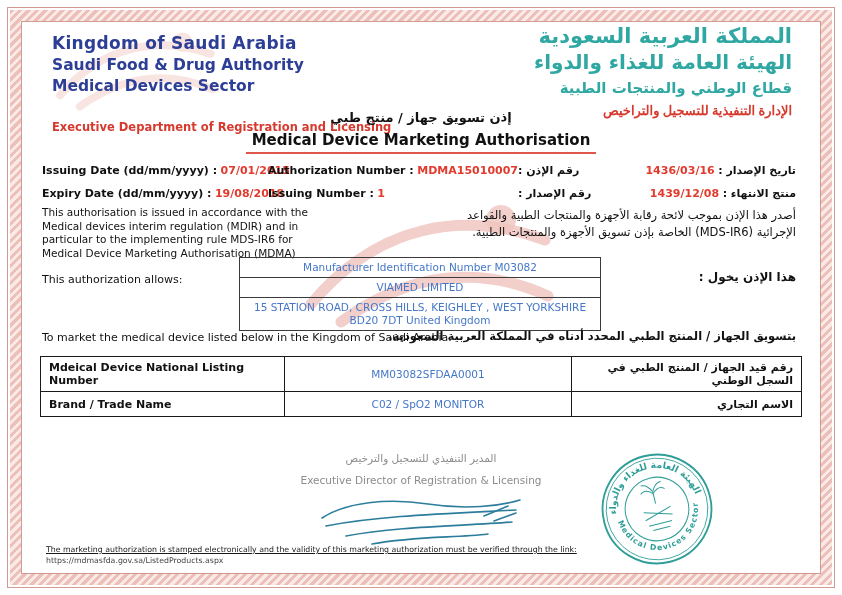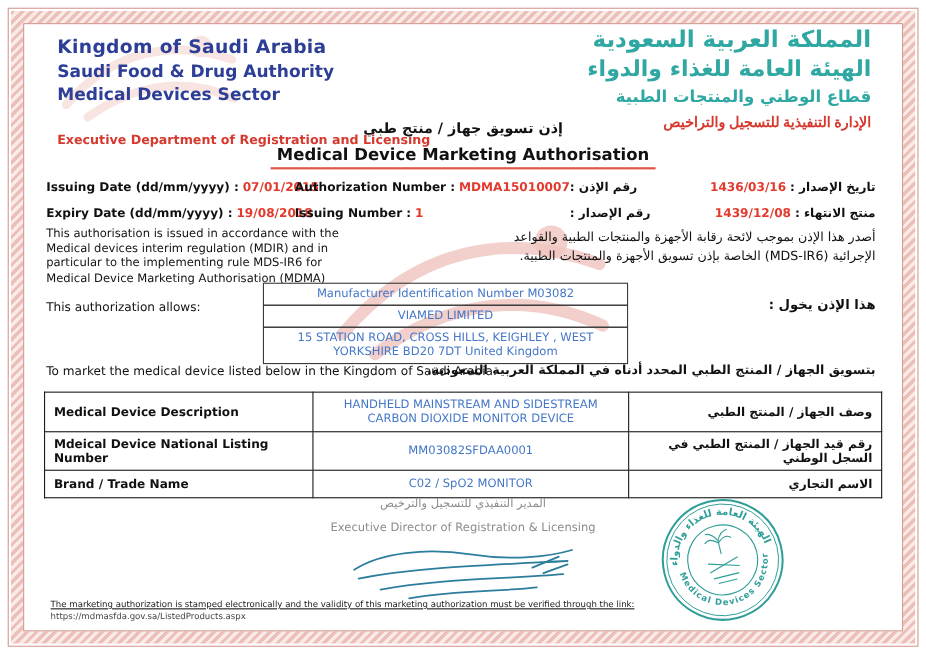--- a/index.html
+++ b/index.html
@@ -54,21 +54,21 @@
   
   .reg-en { position:absolute; left:42px; top:206px; width:274px; font-size:10.5px;
             line-height:13.5px; color:#111; }
   .reg-ar { position:absolute; right:46px; top:207px; width:348px; direction:rtl;
             text-align:right; font-size:11.5px; line-height:16.5px; color:#111; }
 
   
   .allows-en { position:absolute; left:42px; top:273px; font-size:11px; color:#111; }
   .allows-ar { position:absolute; right:46px; top:270px; direction:rtl; font-size:12px;
                font-weight:bold; color:#111; }
-  .mbox { position:absolute; left:239px; top:257px; width:332px; }
+  .mbox { position:absolute; left:239px; top:257px; width:362px; }
   .mcell { border:1px solid #3a3a3a; text-align:center; color:#4577c8; font-size:10.5px;
            padding:3px 6px; margin-top:-1px; line-height:13px; }
   .mcell:first-child { margin-top:0; }
 
   
   .market-en { position:absolute; left:42px; top:331px; font-size:11px; color:#111; }
   .market-ar { position:absolute; right:46px; top:329px; direction:rtl; font-size:11.5px;
                font-weight:bold; color:#111; }
 
   
@@ -192,25 +192,20 @@
     <div class="market-en">To market the medical device listed below in the Kingdom of Saudi Arabia.</div>
     <div class="market-ar">بتسويق الجهاز / المنتج الطبي المحدد أدناه في المملكة العربية السعودية.</div>
 
     <table class="dev-table">
       <colgroup>
           <col style="width:244px">
           <col style="width:288px">
           <col style="width:230px">
         </colgroup>
       <tbody>
-          <tr class="tr-1">
-        <td class="t-label">Medical Device Description</td>
-        <td class="t-value">HANDHELD MAINSTREAM AND SIDESTREAM CARBON DIOXIDE MONITOR DEVICE</td>
-        <td class="t-ar">وصف الجهاز / المنتج الطبي</td>
-      </tr>
       <tr class="tr-2">
         <td class="t-label">Mdeical Device National Listing Number</td>
         <td class="t-value">MM03082SFDAA0001</td>
         <td class="t-ar">رقم قيد الجهاز / المنتج الطبي في السجل الوطني</td>
       </tr>
       <tr class="tr-3">
         <td class="t-label">Brand / Trade Name</td>
         <td class="t-value">C02 / SpO2 MONITOR</td>
         <td class="t-ar">الاسم التجاري</td>
       </tr>

